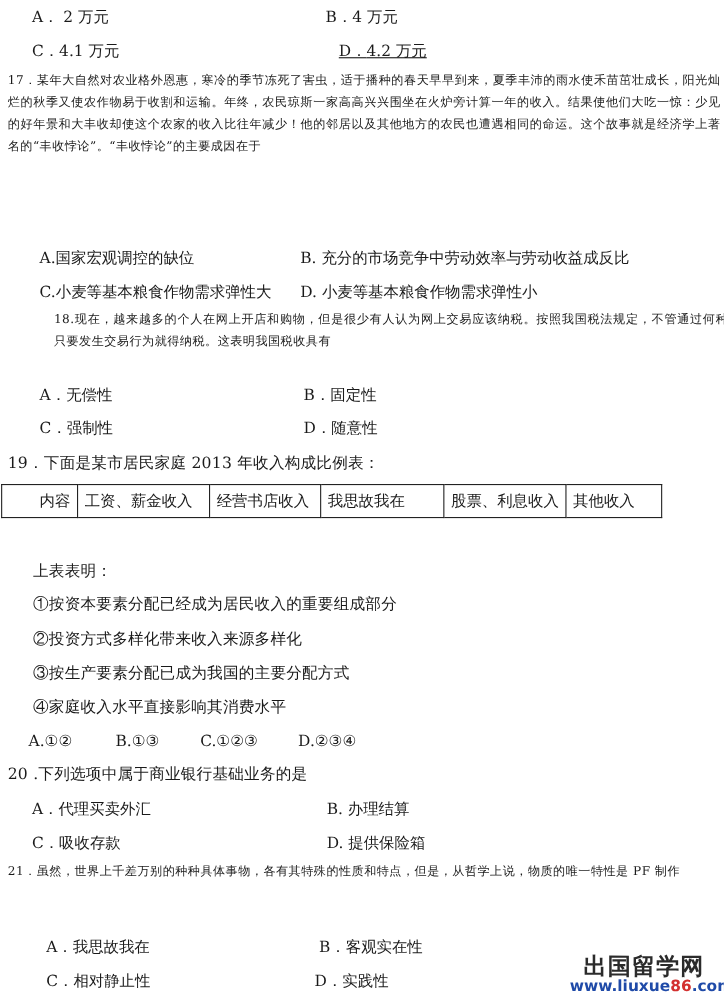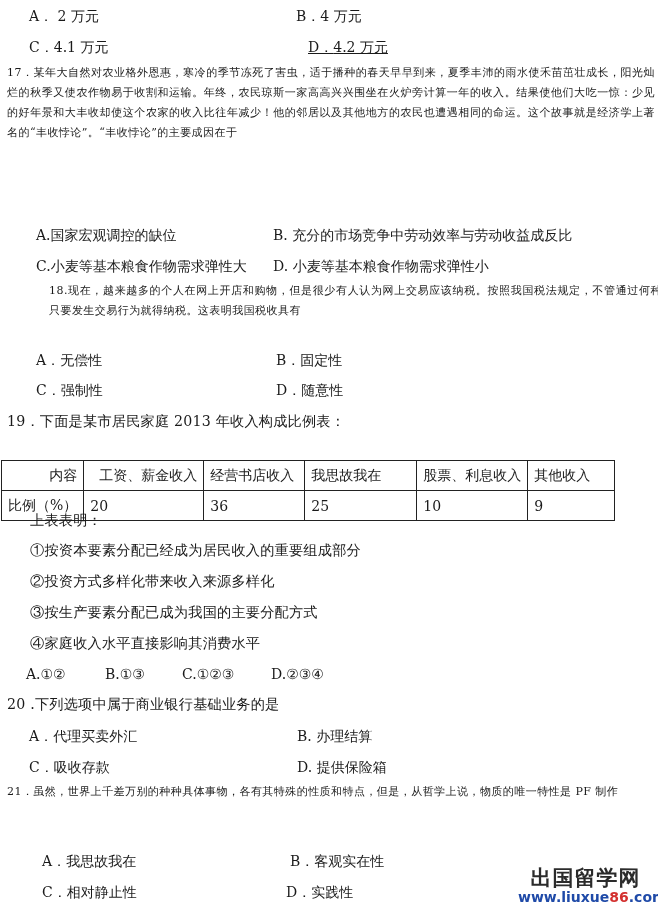--- a/index.html
+++ b/index.html
@@ -38,21 +38,20 @@
       line-height: 20px;
       letter-spacing: 0.45px;
       text-align: justify;
     }
     table.income {
       position: absolute;
       left: 1px;
       top: 440px;
       border-collapse: collapse;
       font-size: 14px;
-      margin-top: 20px;
     }
     table.income td {
       border: 1px solid #222;
       height: 29px;
       padding: 0 6px;
       white-space: nowrap;
       vertical-align: middle;
     }
     table.income td.head {
       text-align: right;
@@ -130,34 +129,26 @@
 </div>
 
 <div class="line" style="left:7px; top:411px;">
   <span>19．</span><span>下面是某市居民家庭 2013 年收入构成比例表：</span>
 </div>
 
 <table class="income">
   <tbody>
       <tr>
     <td class="head" style="width:56px;">内容</td>
-    <td style="width:107px;text-align:right;">工资、薪金收入</td>
+    <td style="width:107px;">工资、薪金收入</td>
     <td style="width:88px;">经营书店收入</td>
     <td style="width:99px;">我思故我在</td>
     <td style="width:95px;">股票、利息收入</td>
     <td style="width:74px;">其他收入</td>
   </tr>
-  <tr>
-    <td>比例（%）</td>
-    <td>20</td>
-    <td>36</td>
-    <td>25</td>
-    <td>10</td>
-    <td>9</td>
-  </tr>
 </tbody>
   </table>
 
 <div class="line" style="left:30px; top:510px;">上表表明：</div>
 <div class="line" style="left:30px; top:540px;">①按资本要素分配已经成为居民收入的重要组成部分</div>
 <div class="line" style="left:30px; top:571px;">②投资方式多样化带来收入来源多样化</div>
 <div class="line" style="left:30px; top:602px;">③按生产要素分配已成为我国的主要分配方式</div>
 <div class="line" style="left:30px; top:633px;">④家庭收入水平直接影响其消费水平</div>
 
 <div class="opt" style="left:26px; top:664px;">

